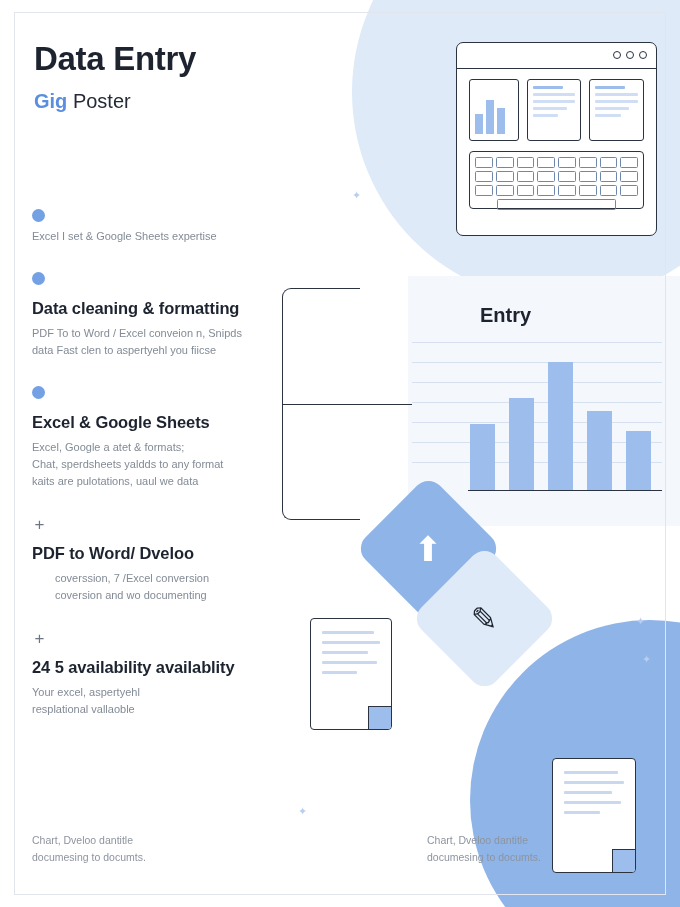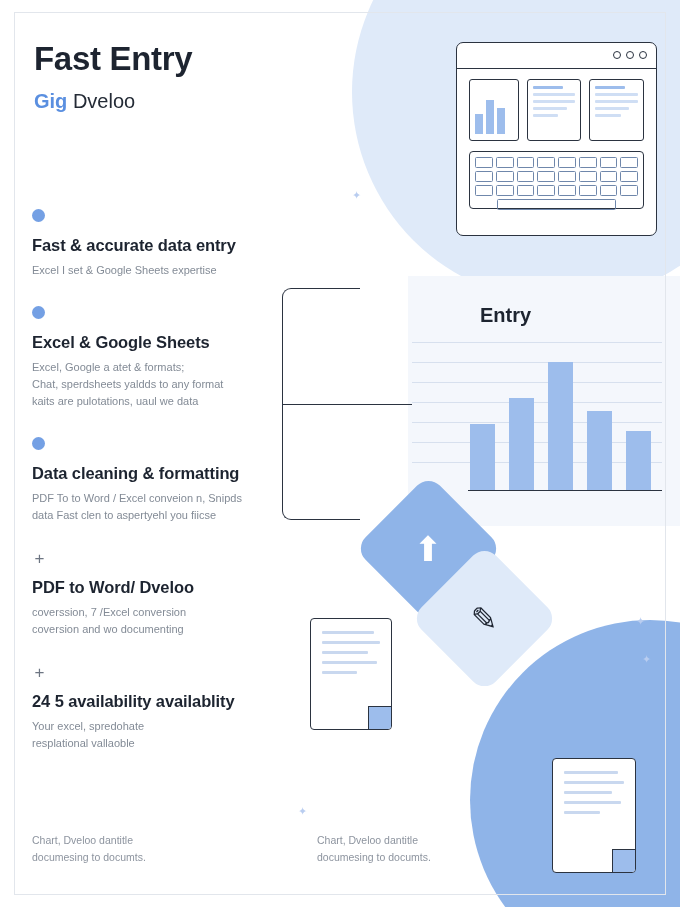--- a/index.html
+++ b/index.html
@@ -334,20 +334,21 @@
   .doc-right { left: 552px; top: 758px; width: 84px; height: 115px; }
 
   
   .captions {
     position: absolute;
     left: 32px;
     top: 832px;
     width: 620px;
     display: flex;
     gap: 60px;
+    justify-content: space-between;
   }
   .captions p {
     margin: 0;
     font-size: 10.5px;
     line-height: 1.6;
     color: #8d949f;
     width: 225px;
   }
 </style>
 </head>
@@ -360,61 +361,60 @@
   <div class="bg-panel"></div>
   <div class="frame"></div>
 
   <span class="sparkle" style="left:352px; top:190px;">✦</span>
   <span class="sparkle" style="left:636px; top:616px;">✦</span>
   <span class="sparkle" style="left:642px; top:654px;">✦</span>
   <span class="sparkle" style="left:298px; top:806px;">✦</span>
 
   <div class="headline">
     <h1>
-      <span>Fast Entry</span><br>
+      <span>Data Entry</span><br>
     </h1>
     <div class="subtitle">
-      <span class="accent">Gig</span><span> Dveloo</span>
+      <span class="accent">Gig</span><span> Poster</span>
     </div>
   </div>
 
   <div class="features">
 
     <div class="feature">
       <span class="marker"><span class="dot-marker"></span></span>
-      <h2>Fast &amp; accurate data entry</h2>
       <p>Excel I set &amp; Google Sheets expertise</p>
+    </div>
+
+    <div class="feature">
+      <span class="marker"><span class="dot-marker"></span></span>
+      <h2>Data cleaning &amp; formatting</h2>
+      <p style="white-space:pre-line;">PDF To to Word / Excel conveion n, Snipds
+data Fast clen to aspertyehl you fiicse</p>
     </div>
 
     <div class="feature">
       <span class="marker"><span class="dot-marker"></span></span>
       <h2>Excel &amp;  Google Sheets</h2>
       <p style="white-space:pre-line;">Excel, Google a atet &amp; formats;
 Chat, sperdsheets yaldds to any format
 kaits are pulotations, uaul we data</p>
     </div>
 
     <div class="feature">
-      <span class="marker"><span class="dot-marker"></span></span>
-      <h2>Data cleaning &amp; formatting</h2>
-      <p style="white-space:pre-line;">PDF To to Word / Excel conveion n, Snipds
-data Fast clen to aspertyehl you fiicse</p>
-    </div>
-
-    <div class="feature">
       <span class="marker"><span class="plus-marker">+</span></span>
       <h2>PDF  to Word/ Dveloo</h2>
-      <p style="white-space:pre-line;">coverssion, 7 /Excel conversion
+      <p style="white-space:pre-line;margin-left:23px;">coverssion, 7 /Excel conversion
 coversion and wo documenting</p>
     </div>
 
     <div class="feature" style="margin-top:26px;">
       <span class="marker"><span class="plus-marker">+</span></span>
       <h2>24 5 availability availablity</h2>
-      <p style="white-space:pre-line;">Your excel, spredohate
+      <p style="white-space:pre-line;">Your excel, aspertyehl
 resplational vallaoble</p>
     </div>
 
   </div>
 
   <div class="browser">
     <div class="browser-bar">
       <div class="browser-dots">
         <span></span>
         <span></span>

